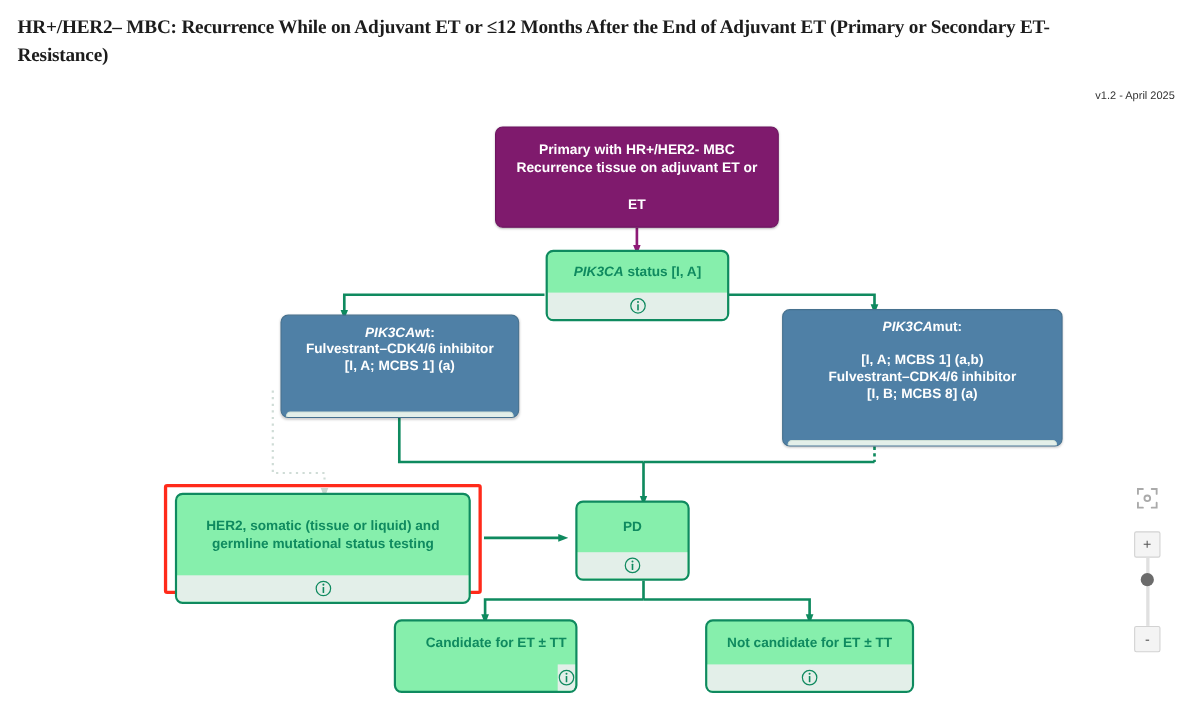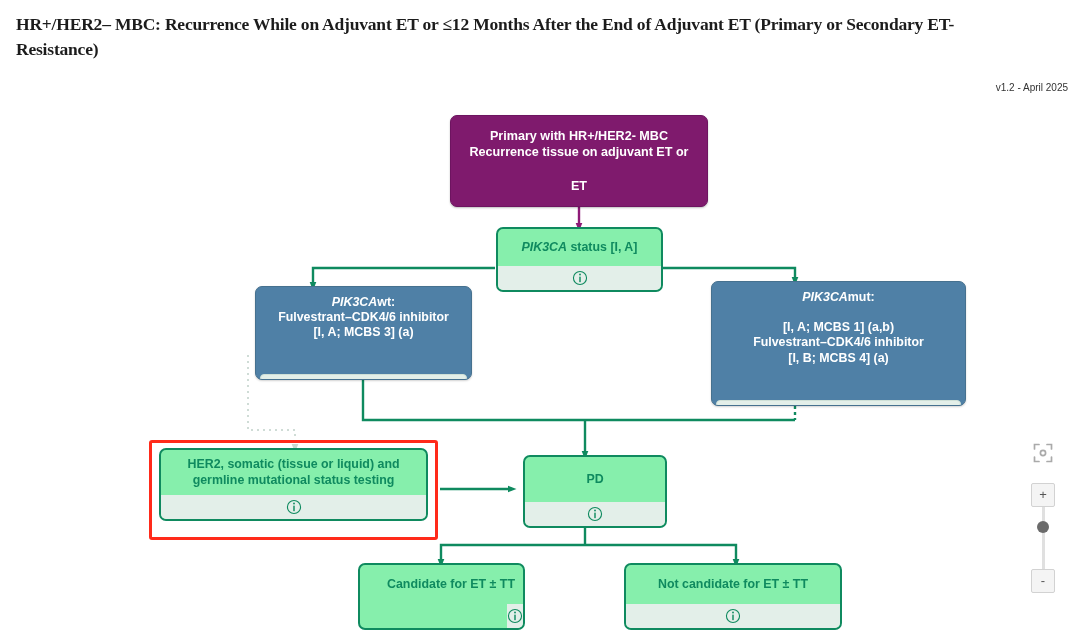--- a/index.html
+++ b/index.html
@@ -255,70 +255,70 @@
         <rect x="9.1" y="8.2" width="1.8" height="7" rx="0.6" fill="#0f8a5f"></rect>
       </svg>
     </div>
   </div>
 
   <div class="node blue" id="node-pik3ca-wt" style="left:255px; top:186px; width:217px; height:94px;">
     <div class="node-body">
       <span>
         <span class="ital">PIK3CA</span><span>wt:</span><br>
         <span>Fulvestrant–CDK4/6 inhibitor</span><br>
-        <span>[I, A; MCBS 3] (a)</span>
+        <span>[I, A; MCBS 1] (a)</span>
       </span>
     </div>
     <div class="node-footer">
       <svg class="info-icon" viewBox="0 0 20 20">
         <circle cx="10" cy="10" r="8.2" fill="none" stroke="#0f8a5f" stroke-width="1.4"></circle>
         <circle cx="10" cy="5.6" r="1.15" fill="#0f8a5f"></circle>
         <rect x="9.1" y="8.2" width="1.8" height="7" rx="0.6" fill="#0f8a5f"></rect>
       </svg>
     </div>
   </div>
 
   <div class="node blue" id="node-pik3ca-mut" style="left:667px; top:181px; width:255px; height:125px;margin-left:44px;">
     <div class="node-body">
       <span>
         <span class="ital">PIK3CA</span><span>mut:</span><br>
         <br>
         <span>[I, A; MCBS 1] (a,b)</span><br>
         <span>Fulvestrant–CDK4/6 inhibitor</span><br>
-        <span>[I, B; MCBS 4] (a)</span>
+        <span>[I, B; MCBS 8] (a)</span>
       </span>
     </div>
     <div class="node-footer">
       <svg class="info-icon" viewBox="0 0 20 20">
         <circle cx="10" cy="10" r="8.2" fill="none" stroke="#0f8a5f" stroke-width="1.4"></circle>
         <circle cx="10" cy="5.6" r="1.15" fill="#0f8a5f"></circle>
         <rect x="9.1" y="8.2" width="1.8" height="7" rx="0.6" fill="#0f8a5f"></rect>
       </svg>
     </div>
   </div>
 
   <div class="selection-box" id="her2-selection" style="left:149px; top:340px; width:289px; height:100px;"></div>
 
-  <div class="node green" id="node-her2-testing" style="left:159px; top:348px; width:269px; height:73px;">
+  <div class="node green" id="node-her2-testing" style="left:159px; top:348px; width:269px; height:101px;">
     <div class="node-body">
       <span>
         <span>HER2, somatic (tissue or liquid) and</span><br>
         <span>germline mutational status testing</span>
       </span>
     </div>
     <div class="node-footer">
       <svg class="info-icon" viewBox="0 0 20 20">
         <circle cx="10" cy="10" r="8.2" fill="none" stroke="#0f8a5f" stroke-width="1.4"></circle>
         <circle cx="10" cy="5.6" r="1.15" fill="#0f8a5f"></circle>
         <rect x="9.1" y="8.2" width="1.8" height="7" rx="0.6" fill="#0f8a5f"></rect>
       </svg>
     </div>
   </div>
 
-  <div class="node green" id="node-pd" style="left:523px; top:355px; width:144px; height:73px;">
+  <div class="node green" id="node-pd" style="left:523px; top:355px; width:104px; height:73px;">
     <div class="node-body">PD</div>
     <div class="node-footer">
       <svg class="info-icon" viewBox="0 0 20 20">
         <circle cx="10" cy="10" r="8.2" fill="none" stroke="#0f8a5f" stroke-width="1.4"></circle>
         <circle cx="10" cy="5.6" r="1.15" fill="#0f8a5f"></circle>
         <rect x="9.1" y="8.2" width="1.8" height="7" rx="0.6" fill="#0f8a5f"></rect>
       </svg>
     </div>
   </div>
 
@@ -326,21 +326,21 @@
     <div class="node-body">Candidate for ET ± TT</div>
     <div class="node-footer">
       <svg class="info-icon" viewBox="0 0 20 20">
         <circle cx="10" cy="10" r="8.2" fill="none" stroke="#0f8a5f" stroke-width="1.4"></circle>
         <circle cx="10" cy="5.6" r="1.15" fill="#0f8a5f"></circle>
         <rect x="9.1" y="8.2" width="1.8" height="7" rx="0.6" fill="#0f8a5f"></rect>
       </svg>
     </div>
   </div>
 
-  <div class="node green" id="node-not-candidate" style="left:624px; top:463px; width:218px; height:67px;">
+  <div class="node green" id="node-not-candidate" style="left:641px; top:463px; width:190px; height:67px;">
     <div class="node-body">Not candidate for ET ± TT</div>
     <div class="node-footer">
       <svg class="info-icon" viewBox="0 0 20 20">
         <circle cx="10" cy="10" r="8.2" fill="none" stroke="#0f8a5f" stroke-width="1.4"></circle>
         <circle cx="10" cy="5.6" r="1.15" fill="#0f8a5f"></circle>
         <rect x="9.1" y="8.2" width="1.8" height="7" rx="0.6" fill="#0f8a5f"></rect>
       </svg>
     </div>
   </div>
 

